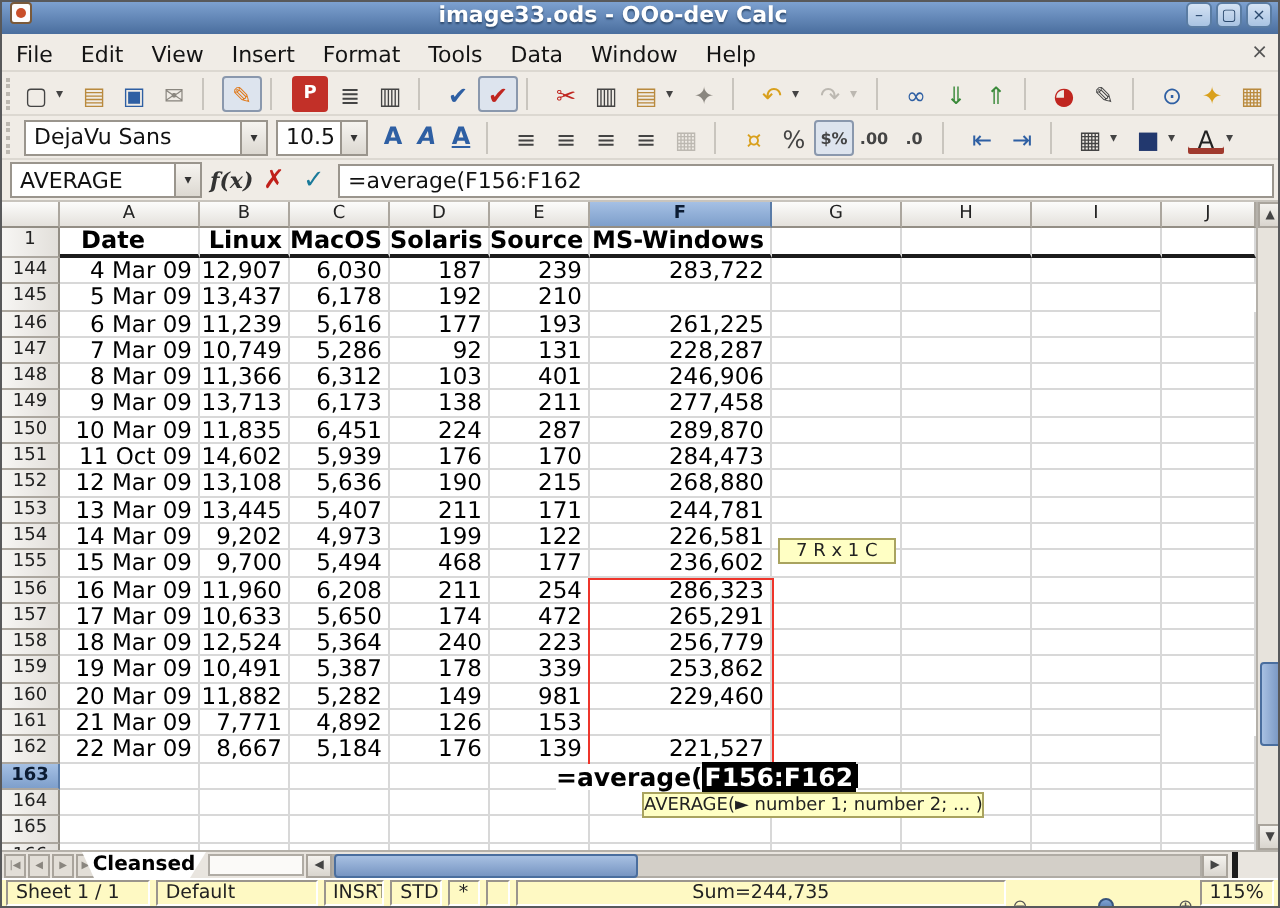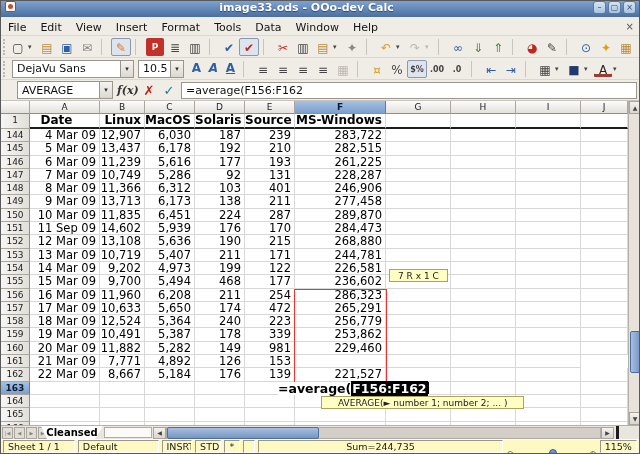--- a/index.html
+++ b/index.html
@@ -39,21 +39,21 @@
   .c-fontcolor{color:#222;box-shadow:inset 0 -3px 0 #a03a2e}
   .fa{width:17px;height:18px;line-height:17px;text-align:center;font-size:12px;font-weight:bold;color:#2e5fa3}
   .fa.i{font-style:italic}.fa.u{text-decoration:underline}
   .combo{height:18px;background:#fff;border:1px solid #9a958d;display:flex;align-items:center;font-size:11px;padding-left:4px;flex:0 0 auto}
   .fontc{width:122px}.sizec{width:46px;margin-left:4px;margin-right:4px}
   .cval{flex:1;overflow:hidden;white-space:nowrap;color:#111}
   .cbtn{width:13px;height:16px;background:linear-gradient(#f6f4f0,#dcd8d1);border-left:1px solid #9a958d;font-size:7px;line-height:16px;text-align:center;color:#333}
 
   
   .fbar{top:79px;left:0;right:0;height:21px;background:#f0ece6;border-bottom:1px solid #c8c4bd;display:flex;align-items:center;padding:0 2px;gap:4px}
-  .namebox{width:96px;margin-left:14px}
+  .namebox{width:96px;margin-left:2px}
   .fxi{font-family:"DejaVu Serif",serif;font-style:italic;font-weight:bold;font-size:11px;color:#333;width:20px;text-align:center}
   .fcancel{color:#c0201a;font-weight:bold;font-size:13px;width:16px;text-align:center}
   .faccept{color:#1a7a9a;font-weight:bold;font-size:13px;width:16px;text-align:center}
   .finput{flex:1;height:17px;background:#fff;border:1px solid #9a958d;font-size:11px;line-height:15px;padding:0 4px;color:#111;white-space:nowrap;overflow:hidden}
 
   
   .sheet{top:100px;left:0;width:627px;height:324px;background:#fff;overflow:hidden}
   .gr{display:grid;grid-template-columns:29px 70px 45px 50px 50px 50px 91px 65px 65px 65px 47px}
   .colhdr{height:13px}
   .ch{background:linear-gradient(#fcfcfb,#e4e1dc);border-right:1px solid #aba69e;border-bottom:1px solid #938e85;font-size:9px;line-height:12px;text-align:center;color:#222}
@@ -62,21 +62,21 @@
   .c{border-right:1px solid #d8d8d8;border-bottom:1px solid #d8d8d8;font-size:11.5px;text-align:right;padding-right:3px;line-height:13px;overflow:hidden;white-space:nowrap;color:#000}
   .r1{height:15px}
   .r1 .c{font-weight:bold;font-size:12px;line-height:12px;border-bottom:2px solid #1c1c1c}
   .r1 .datec{text-align:center;padding-right:16px}
   .srow{height:13.3px}
   
   .redbox{position:absolute;left:293px;top:187.5px;width:93px;height:94px;border:1.5px solid #ee352b;pointer-events:none}
   .editcell{position:absolute;left:277px;top:280.5px;height:13.5px;display:flex;align-items:center;background:#fff;font-weight:bold;font-size:12.5px;white-space:nowrap}
   .esel{background:#000;color:#fff;padding:0 1px}
   .ecaret{display:inline-block;width:1.5px;height:12px;background:#000}
-  .ftip{position:absolute;left:320px;top:295px;height:13px;background:#ffffc4;border:1px solid #a9a35f;font-size:9px;line-height:10px;padding:1px 16px;color:#222;white-space:nowrap}
+  .ftip{position:absolute;left:320px;top:295px;height:13px;background:#ffffc4;border:1px solid #a9a35f;font-size:9px;line-height:10px;padding:1px 0;color:#222;white-space:nowrap}
   .rtip{position:absolute;left:388px;top:168px;height:13px;background:#ffffc4;border:1px solid #a9a35f;font-size:9px;line-height:10px;padding:1px 8px;color:#222;white-space:nowrap}
 
   
   .vscroll{top:100px;left:627px;width:13px;height:324px;background:#e7e3dc;border-left:1px solid #b5b1aa}
   .vbtn{position:absolute;left:0;width:12px;height:13px;background:linear-gradient(#f4f2ee,#d9d5ce);border:1px solid #a9a49c;font-size:6px;line-height:12px;text-align:center;color:#444}
   .vbtn.up{top:0}.vbtn.down{bottom:0}
   .vthumb{position:absolute;left:0.5px;top:230px;width:11px;height:42px;background:linear-gradient(90deg,#a7c0e2,#7795c2);border:1px solid #4a6e9e;border-radius:2px}
 
   
   .tabbar{top:424px;left:0;right:0;height:14px;background:#e9e5df;border-top:1px solid #b5b1aa}
@@ -263,21 +263,20 @@
         <span class="c"></span>
       </div>
 
       <div class="gr srow">
         <span class="rh">145</span>
         <span class="c">5 Mar 09</span>
         <span class="c">13,437</span>
         <span class="c">6,178</span>
         <span class="c">192</span>
         <span class="c">210</span>
-        <span class="c">282,515</span>
         <span class="c"></span>
         <span class="c"></span>
         <span class="c"></span>
         <span class="c"></span>
       </div>
 
       <div class="gr srow">
         <span class="rh">146</span>
         <span class="c">6 Mar 09</span>
         <span class="c">11,239</span>
@@ -342,21 +341,21 @@
         <span class="c">287</span>
         <span class="c">289,870</span>
         <span class="c"></span>
         <span class="c"></span>
         <span class="c"></span>
         <span class="c"></span>
       </div>
 
       <div class="gr srow">
         <span class="rh">151</span>
-        <span class="c">11 Sep 09</span>
+        <span class="c">11 Oct 09</span>
         <span class="c">14,602</span>
         <span class="c">5,939</span>
         <span class="c">176</span>
         <span class="c">170</span>
         <span class="c">284,473</span>
         <span class="c"></span>
         <span class="c"></span>
         <span class="c"></span>
         <span class="c"></span>
       </div>
@@ -371,21 +370,21 @@
         <span class="c">268,880</span>
         <span class="c"></span>
         <span class="c"></span>
         <span class="c"></span>
         <span class="c"></span>
       </div>
 
       <div class="gr srow">
         <span class="rh">153</span>
         <span class="c">13 Mar 09</span>
-        <span class="c">10,719</span>
+        <span class="c">13,445</span>
         <span class="c">5,407</span>
         <span class="c">211</span>
         <span class="c">171</span>
         <span class="c">244,781</span>
         <span class="c"></span>
         <span class="c"></span>
         <span class="c"></span>
         <span class="c"></span>
       </div>
 

